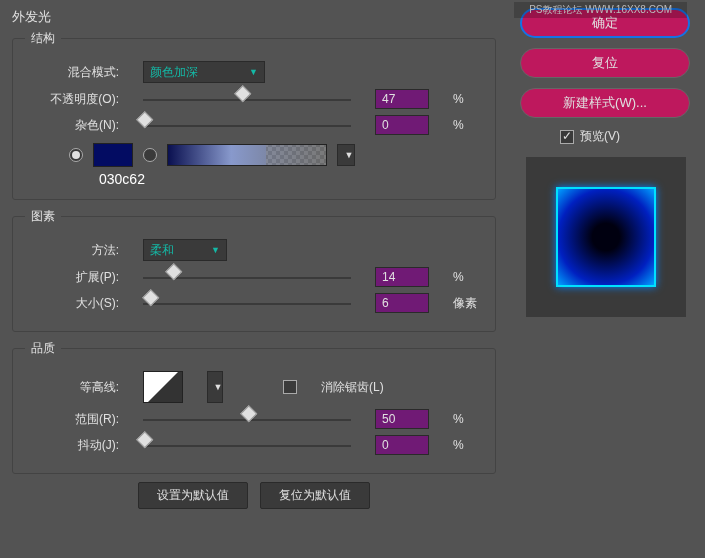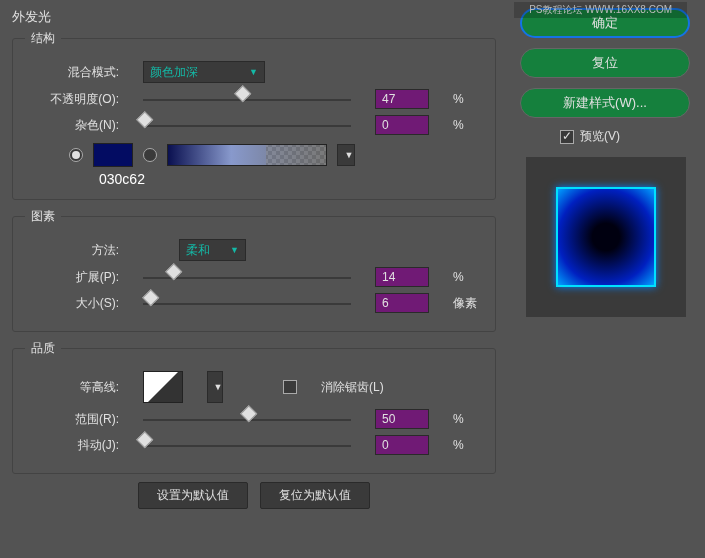--- a/index.html
+++ b/index.html
@@ -7,42 +7,42 @@
 .main { display: flex; }
 .left-panel { width: 508px; padding: 8px 12px; }
 .right-panel { width: 196px; padding: 8px 12px; }
 .title { font-size: 13px; margin-bottom: 4px; font-family: Liberation Serif, serif; }
 fieldset { border: 1px solid #434343; border-radius: 3px; margin-bottom: 8px; padding: 8px 12px 12px; }
 legend { padding: 0 6px; font-size: 12px; }
 .row { display: flex; align-items: center; margin: 6px 0; gap: 24px; }
 .label { width: 94px; text-align: right; font-size: 12px; }
 .select { background: #3a3a3a; border: 1px solid #2a2a2a; color: #14b8a6; height: 22px; padding: 0 6px; display: flex; align-items: center; justify-content: space-between; cursor: pointer; }
 .select.blend { width: 122px; }
-.select.tech { width: 67px; margin-left: 36px; }
+.select.tech { width: 84px; }
 .chev { font-size: 9px; margin-left: 6px; }
 .slider { flex: 1; height: 18px; position: relative; background: transparent; }
 .slider::before { content: ""; position: absolute; top: 50%; left: 0; right: 0; height: 2px; background: #3a3a3a; }
 .thumb { position: absolute; top: 2px; width: 12px; height: 12px; background: #e0e0e0; transform: rotate(45deg) translateX(-50%); border: 1px solid #999; }
 .numbox { width: 54px; height: 20px; background: #701a75; border: 1px solid #2a2a2a; color: #e0e0e0; text-align: left; padding: 0 6px; display: flex; align-items: center; }
 .unit { width: 30px; font-size: 12px; }
 .color-row { display: flex; align-items: center; gap: 10px; margin: 8px 0 4px 44px; }
 .radio { width: 14px; height: 14px; border-radius: 50%; border: 1px solid #aaa; background: #3a3a3a; display: inline-block; position: relative; }
 .radio.on::after { content: ""; position: absolute; inset: 2px; border-radius: 50%; background: #e0e0e0; }
 .swatch { width: 40px; height: 24px; background: #030c62; border: 1px solid #222; }
 .gradient { width: 160px; height: 22px; background: linear-gradient(to right, #0a1050, #8899cc 40%, rgba(200,200,200,0.2) 100%); border: 1px solid #222; position: relative; }
 .gradient::after { content: ""; position: absolute; right: 0; top: 0; width: 60px; height: 100%; background: repeating-conic-gradient(#888 0 25%, #666 0 50%) 50% / 8px 8px; opacity: 0.5; }
 .grad-drop { width: 18px; height: 22px; background: #3a3a3a; border: 1px solid #2a2a2a; display: flex; align-items: center; justify-content: center; }
 .color-code { margin-left: 74px; font-size: 14px; color: #fff; margin-top: 2px; }
 .contour { width: 40px; height: 32px; background: linear-gradient(135deg, #fff 0%, #fff 49%, #333 51%, #333 100%); border: 1px solid #222; }
 .contour-drop { width: 16px; height: 32px; background: #3a3a3a; border: 1px solid #2a2a2a; display: flex; align-items: center; justify-content: center; }
 .checkbox { width: 14px; height: 14px; border: 1px solid #aaa; background: #3a3a3a; display: inline-block; position: relative; }
 .checkbox.on::after { content: "✓"; position: absolute; top: -2px; left: 1px; color: #e0e0e0; font-size: 12px; }
 .btn-row { display: flex; gap: 12px; justify-content: center; margin-top: 8px; }
 .btn { background: #3a3a3a; border: 1px solid #2a2a2a; color: #e0e0e0; padding: 4px 18px; border-radius: 2px; cursor: pointer; font-size: 12px; }
-.pill-btn { width: 170px; height: 30px; border-radius: 15px; border: 1px solid #666; background: #15803d; color: #e0e0e0; display: flex; align-items: center; justify-content: center; cursor: pointer; margin-bottom: 10px; font-size: 13px; }
+.pill-btn { width: 170px; height: 30px; border-radius: 15px; border: 1px solid #666; background: #be185d; color: #e0e0e0; display: flex; align-items: center; justify-content: center; cursor: pointer; margin-bottom: 10px; font-size: 13px; }
 .pill-btn.primary { border: 2px solid #1473e6; }
 .watermark { position: absolute; top: 2px; right: 18px; font-size: 10px; color: #bbb; background: rgba(0,0,0,0.2); padding: 1px 15px; }
 .preview-check { display: flex; align-items: center; gap: 6px; margin: 8px 0 12px 40px; text-align: center; }
 .preview-box { width: 160px; height: 160px; background: #3a3a3a; display: flex; align-items: center; justify-content: center; margin: 0 auto; }
 .preview-inner { width: 100px; height: 100px; background: radial-gradient(circle, #000010 20%, #0020c0 70%, #00a0ff 100%); border: 2px solid #00e0ff; box-shadow: 0 0 8px #0080ff; }
 </style>
 </head>
 <body>
 
 <div class="watermark">PS教程论坛 WWW.16XX8.COM</div>

